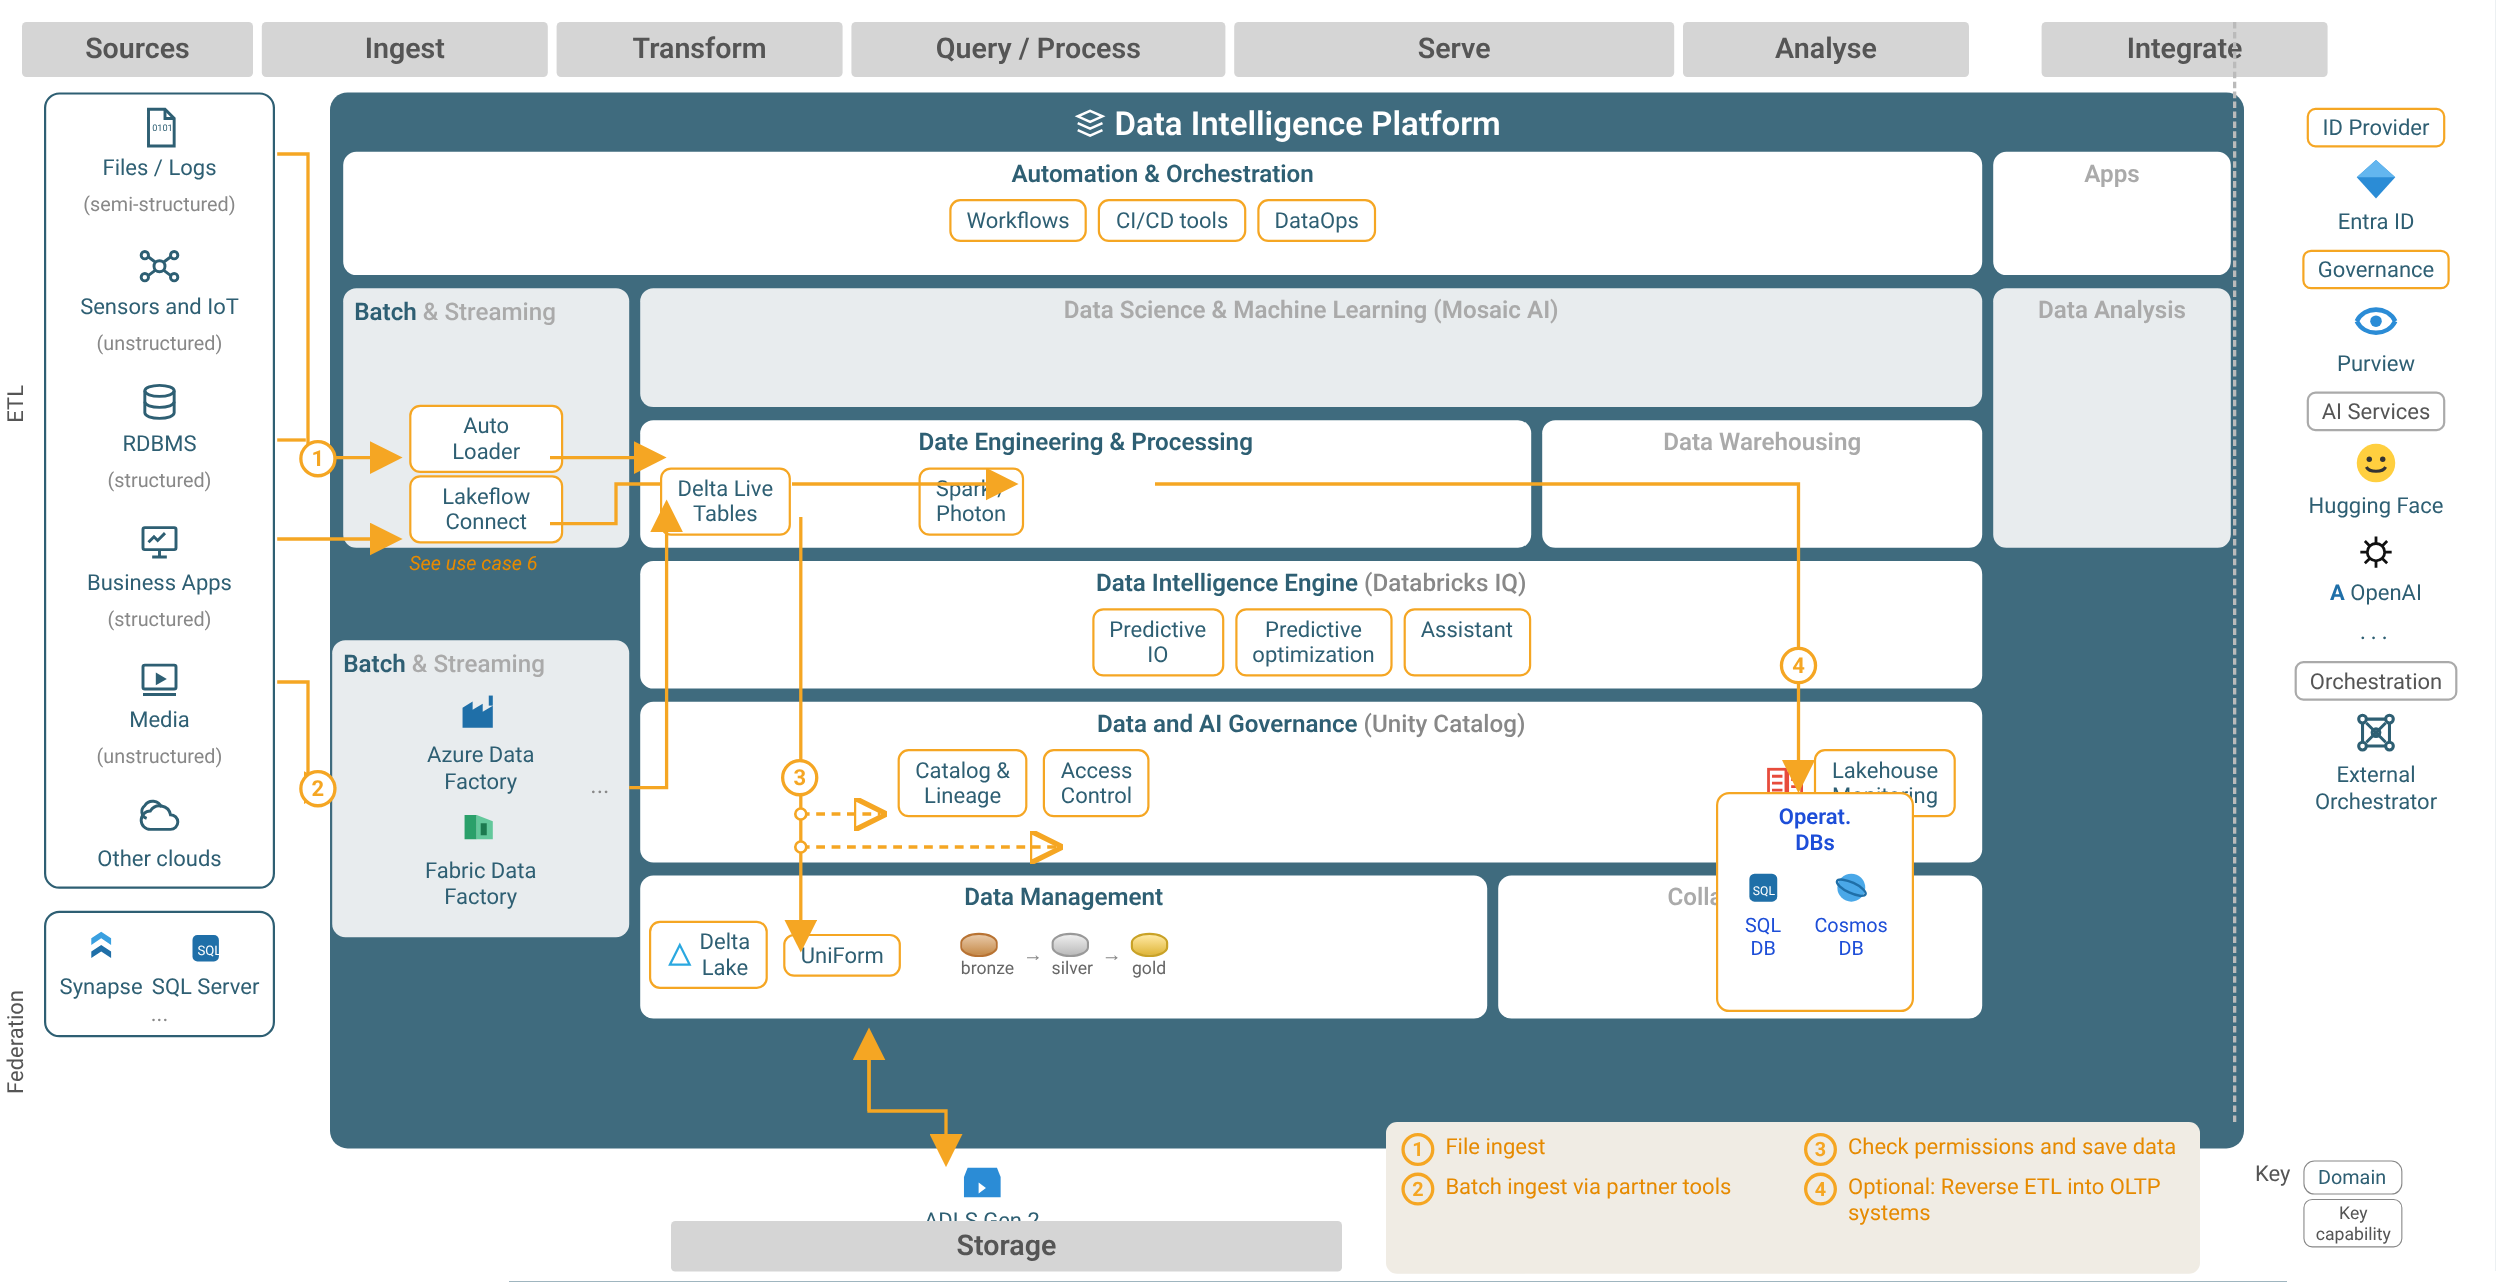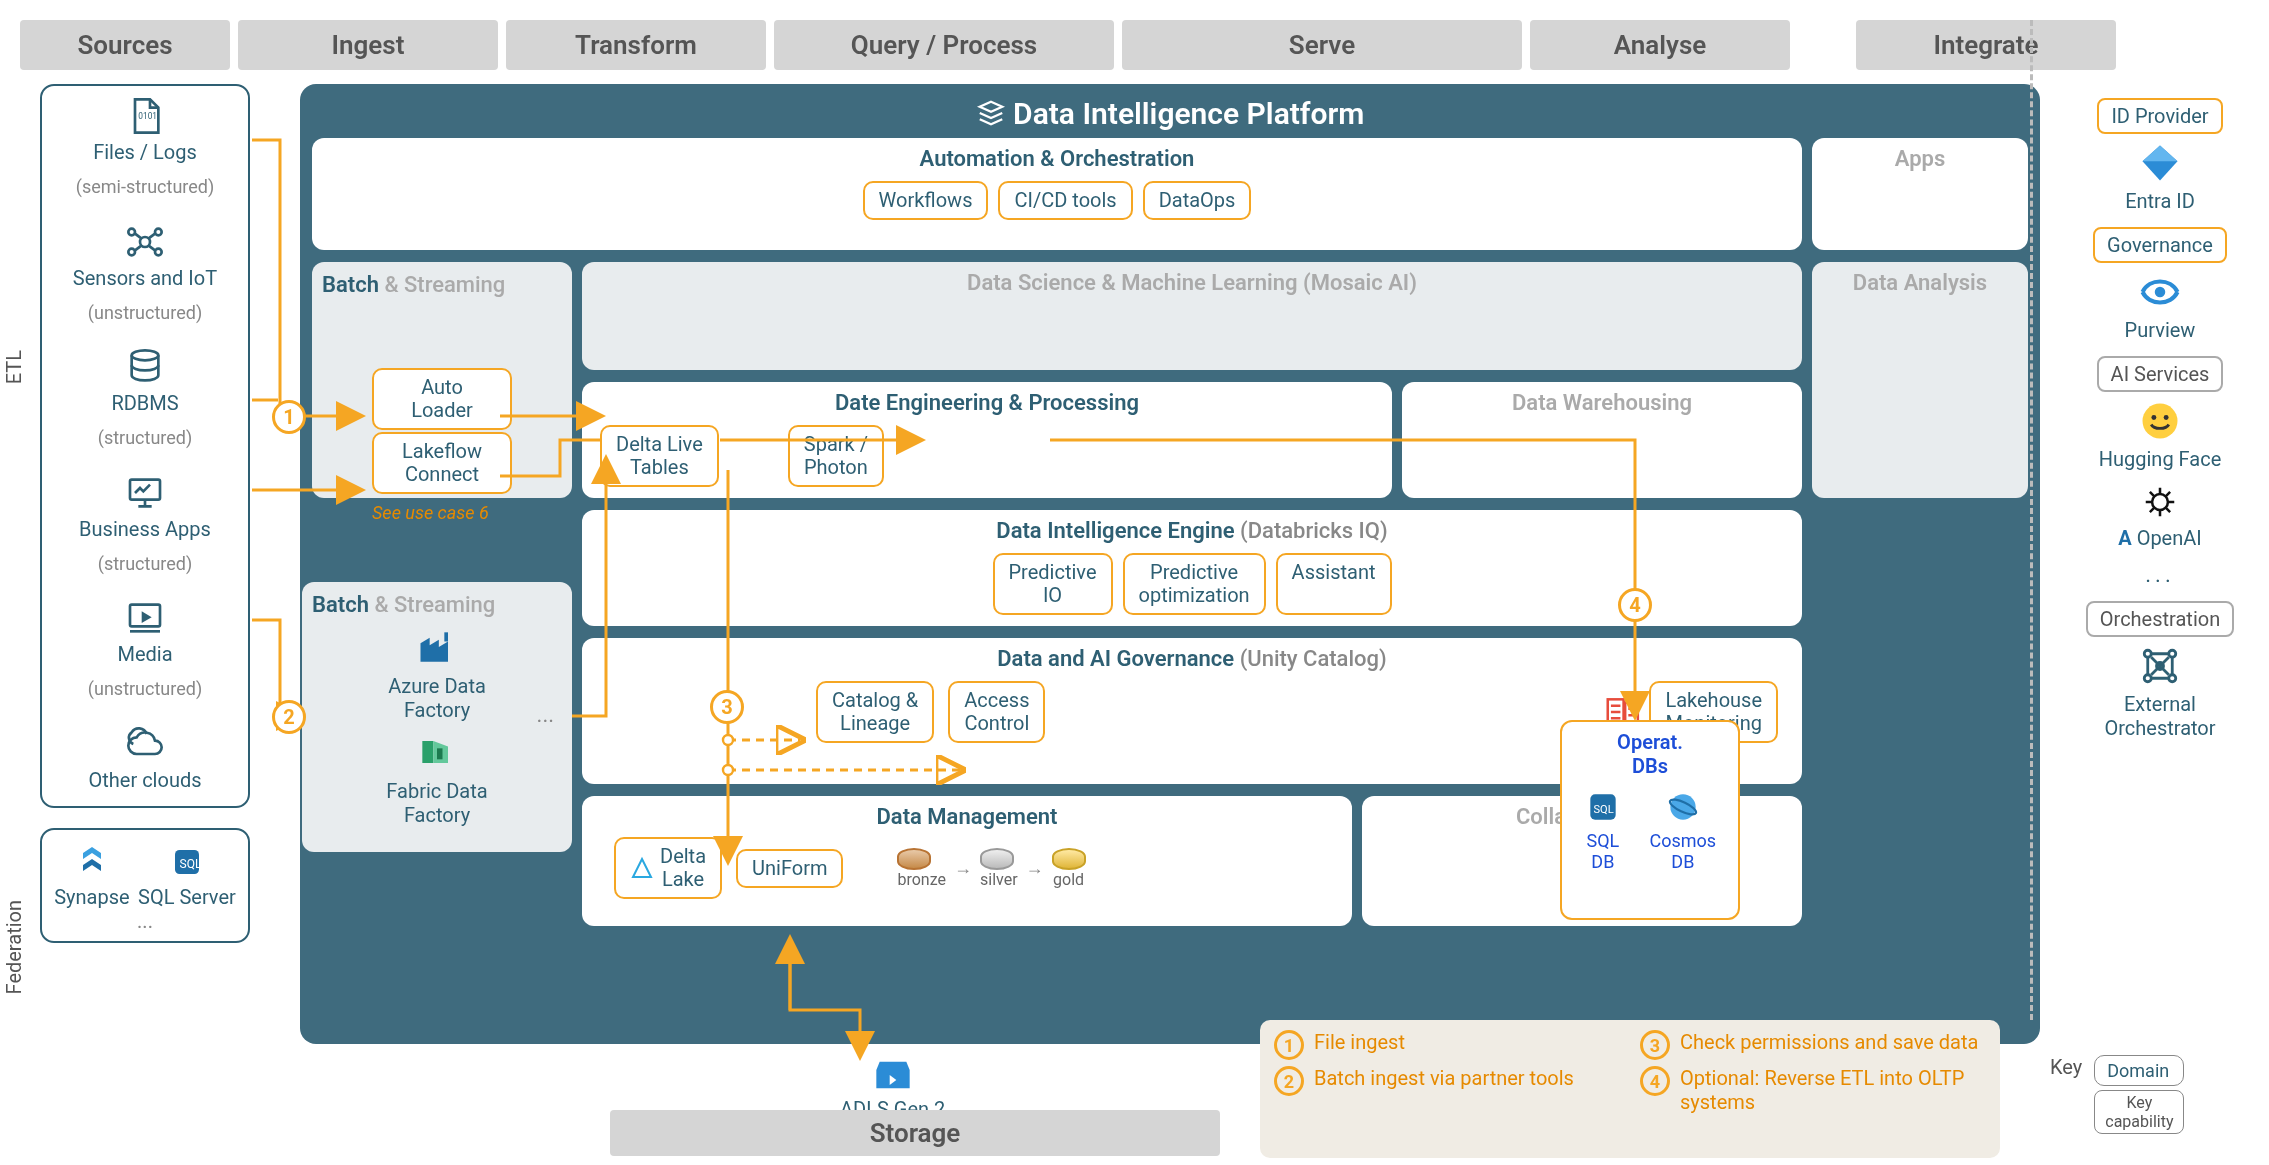--- a/index.html
+++ b/index.html
@@ -391,21 +391,21 @@
 
   <div class="plat-pane" style="left:282px; top:178px; width:1220px; height:108px">
     <div class="pane-title dim">Data Science &amp; Machine Learning  (Mosaic AI)</div>
   </div>
   <div class="plat-pane" style="left:1512px; top:178px; width:216px; height:236px">
     <div class="pane-title dim">Data Analysis</div>
   </div>
 
   <div class="plat-pane white" style="left:282px; top:298px; width:810px; height:116px">
     <div class="pane-title">Date Engineering &amp; Processing</div>
-    <div class="chip-row" style="justify-content:flex-start; padding-left:18px; gap:69px">
+    <div class="chip-row" style="justify-content:flex-start; padding-left:18px; gap:116px">
       <div class="chip" style="white-space:pre">Delta Live
 Tables</div>
       <div class="chip" style="white-space:pre">Spark /
 Photon</div>
     </div>
   </div>
   <div class="plat-pane white" style="left:1102px; top:298px; width:400px; height:116px">
     <div class="pane-title dim">Data Warehousing</div>
   </div>
 
@@ -441,21 +441,21 @@
             <path d="M16 10h4M16 14h4"></path>
           </svg>
         <div class="chip" style="white-space:pre">Lakehouse
 Monitoring</div>
       </div>
     </div>
   </div>
 
   <div class="plat-pane white" style="left:282px; top:712px; width:770px; height:130px">
     <div class="pane-title">Data Management</div>
-    <div style="display:flex; align-items:center; gap:14px; padding:4px 32px">
+    <div style="display:flex; align-items:center; gap:14px; padding:4px 8px">
       <div class="chip" style="white-space:pre;display:flex;align-items:center;gap:6px">
         <svg width="24" height="24" viewBox="0 0 24 24">
             <path d="M12 3l9 18H3z" fill="none" stroke="#2aa8e0" stroke-width="2"></path>
           </svg>
         <span style="white-space:pre">Delta
 Lake</span>
       </div>
       <div class="chip">UniForm</div>
       <div class="medallion" style="margin-left:40px">
         <div style="text-align:center"><div class="med-cyl bronze"></div><span>bronze</span></div>

